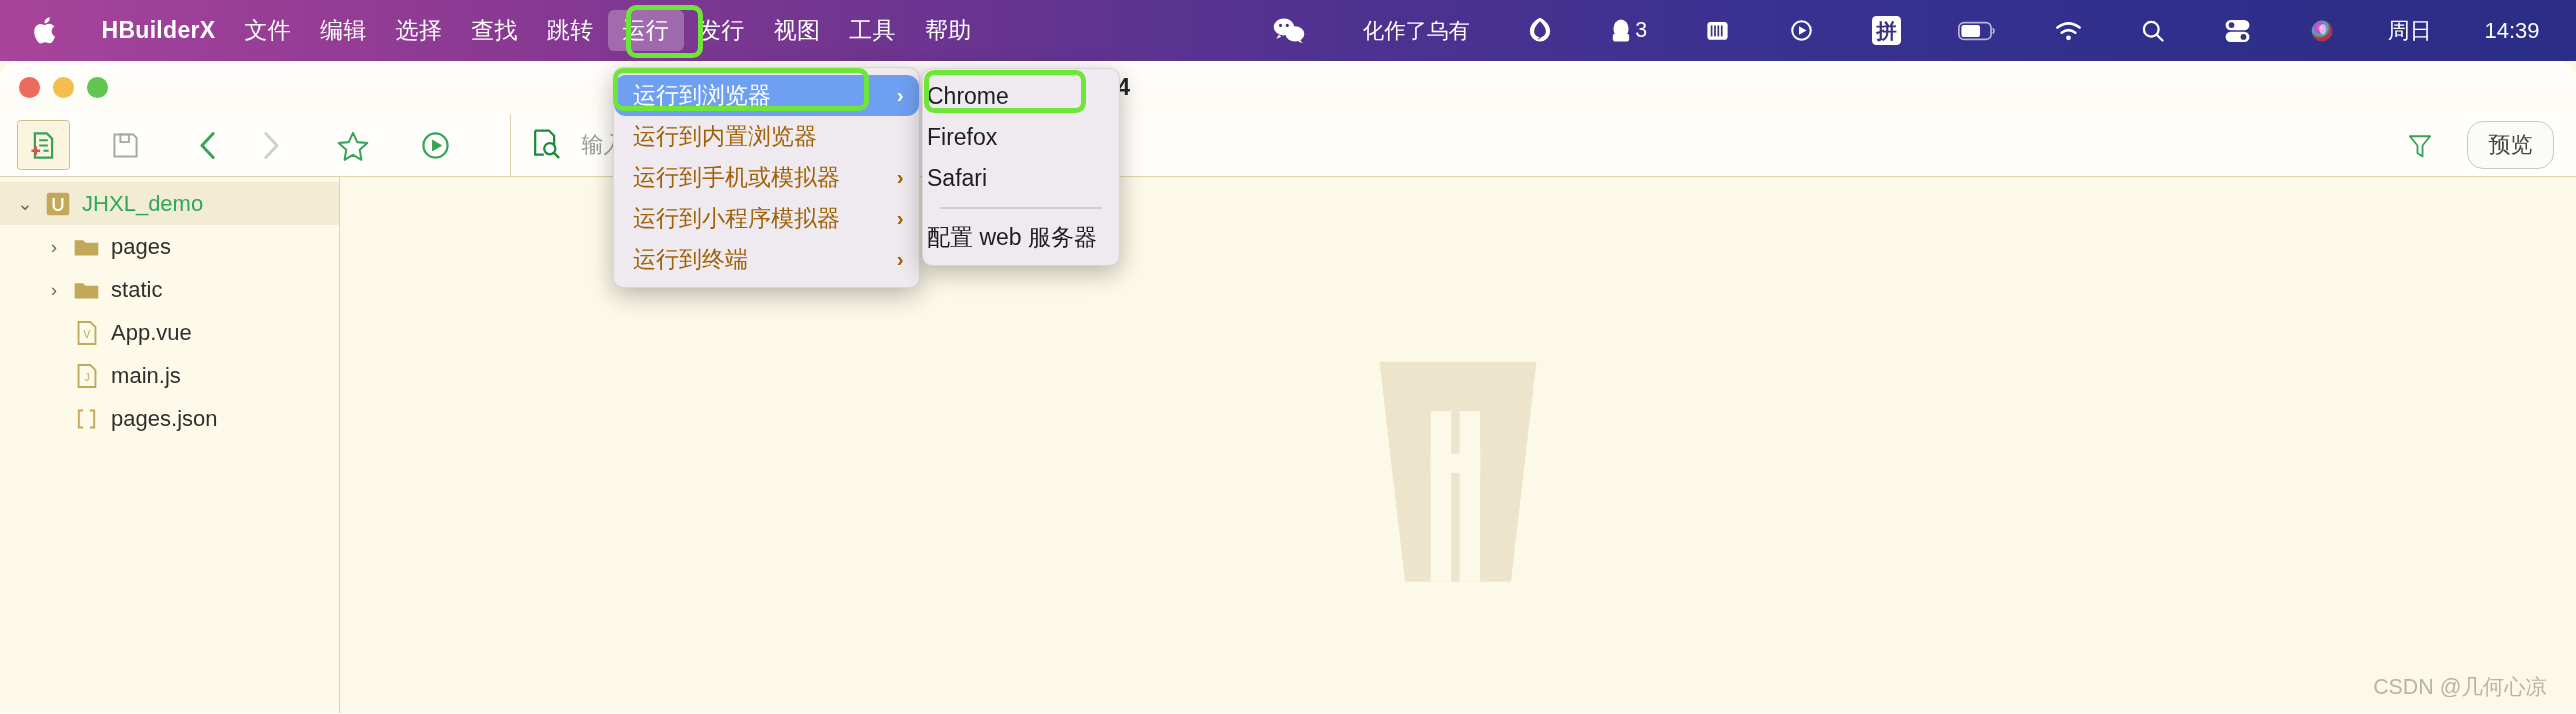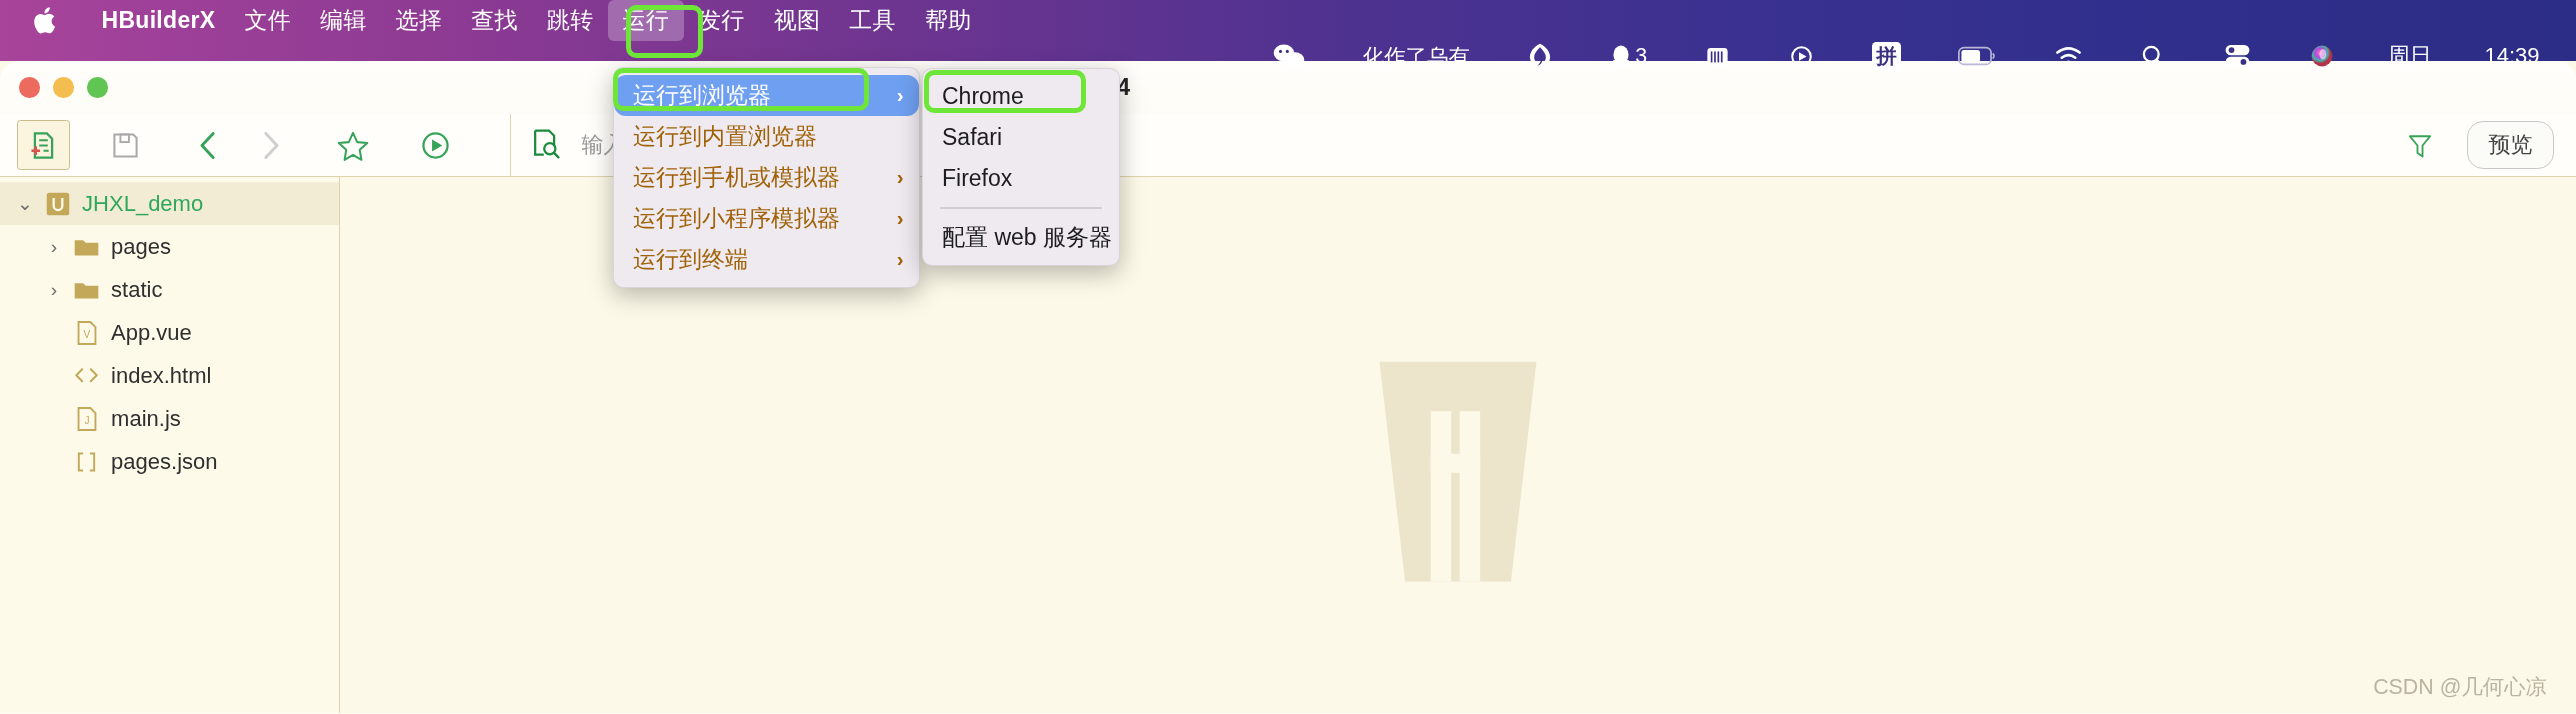--- a/index.html
+++ b/index.html
@@ -6,21 +6,21 @@
   html,body { width:2576px; height:714px; overflow:hidden; }
   body {
     font-family:"Liberation Sans","DejaVu Sans",sans-serif;
     background:#fdf9e8;
   }
 
   
   #menubar{
     position:absolute; left:0; top:0; width:2576px; height:61px;
     background:linear-gradient(90deg,#a8449a 0%,#9b3f98 8%,#8c3a93 18%,#6f3590 34%,#4f3290 52%,#3a3190 68%,#302f8c 84%,#2c2d86 100%);
-    display:flex; align-items:flex-start; color:#fff; z-index:60;flex-direction:column;
+    display:flex; align-items:flex-end; color:#fff; z-index:60;
   }
   #menubar-left{ display:flex; align-items:center; height:100%; }
   .apple-logo{ width:39px; margin:0 22px 0 26px; display:flex; align-items:center; justify-content:center; }
   .mi{
     font-size:23px; padding:5.1px 14.5px; white-space:nowrap;
     color:#ffffff; letter-spacing:0.3px; position:relative;
   }
   .mi.bold{ font-weight:bold; font-size:23px; }
   .mi.active{
     background:rgba(255,255,255,0.26); border-radius:6px;
@@ -136,21 +136,21 @@
 
   #menu-browser{
     position:absolute; left:922px; top:68px; width:198px;
     background:#eeeaf0; border-radius:10.2px;
     box-shadow:0 6.8px 24px rgba(0,0,0,0.28);
     padding:6.8px 0; z-index:160;
     border:0.9px solid rgba(0,0,0,0.09);
   }
   .dd2-item{
     display:flex; align-items:center; height:41px;
-    padding:0 19px; font-size:23px; color:#1d1d1d; white-space:nowrap;
+    padding:0 4px; font-size:23px; color:#1d1d1d; white-space:nowrap;
   }
 </style>
 </head>
 <body>
 
 <div id="menubar">
   <div id="menubar-left">
     <div class="apple-logo">
       <svg width="26" height="31" viewBox="0 0 24 28">
           <path fill="#fff" d="M17.2 14.7c0-3 2.4-4.4 2.5-4.5-1.4-2-3.5-2.3-4.3-2.3-1.8-.2-3.5 1.1-4.5 1.1-.9 0-2.4-1-3.9-1-2 0-3.9 1.2-4.9 3-2.1 3.6-.5 9 1.5 11.9 1 1.5 2.2 3.1 3.8 3 1.5-.1 2.1-1 3.9-1s2.3 1 3.9.9c1.6 0 2.6-1.5 3.6-2.9 1.1-1.7 1.6-3.3 1.6-3.4-.1 0-3.2-1.2-3.2-4.8zM14.3 5.6c.8-1 1.4-2.4 1.2-3.8-1.2.1-2.7.8-3.6 1.8-.8.9-1.5 2.3-1.3 3.7 1.4.1 2.8-.7 3.7-1.7z"></path>
@@ -375,30 +375,20 @@
         <div class="chev none">›</div>
         <div class="ficon">
           <svg width="22" height="26" viewBox="0 0 26 30" style="font-size:26px">
               <path d="M3 2 h14 l6 6 v20 h-20 z" fill="none" stroke="#c3a85a" stroke-width="2.2"></path>
               <text x="13" y="21" font-size="12" fill="#c3a85a" text-anchor="middle" font-family="Liberation Sans">V</text>
             </svg>
         </div>
         <div class="tree-label">App.vue</div>
       </div>
 
-      <div class="tree-row indent1">
-        <div class="chev none">›</div>
-        <div class="ficon">
-          <svg width="29" height="20.5" viewBox="0 0 34 24">
-              <polyline points="12,5 5,12 12,19" fill="none" stroke="#c3a85a" stroke-width="2.4" stroke-linecap="round" stroke-linejoin="round"></polyline>
-              <polyline points="22,5 29,12 22,19" fill="none" stroke="#c3a85a" stroke-width="2.4" stroke-linecap="round" stroke-linejoin="round"></polyline>
-            </svg>
-        </div>
-        <div class="tree-label">index.html</div>
-      </div>
 
       <div class="tree-row indent1">
         <div class="chev none">›</div>
         <div class="ficon">
           <svg width="22" height="26" viewBox="0 0 26 30" style="font-size:26px">
               <path d="M3 2 h14 l6 6 v20 h-20 z" fill="none" stroke="#c3a85a" stroke-width="2.2"></path>
               <text x="13" y="21" font-size="12" fill="#c3a85a" text-anchor="middle" font-family="Liberation Sans">J</text>
             </svg>
         </div>
         <div class="tree-label">main.js</div>
@@ -449,22 +439,22 @@
     <span class="dd-arrow">›</span>
   </div>
   <div class="dd-item">
     <span>运行到终端</span>
     <span class="dd-arrow">›</span>
   </div>
 </div>
 
 <div id="menu-browser">
   <div class="dd2-item">Chrome</div>
+  <div class="dd2-item">Firefox</div>
   <div class="dd2-item">Safari</div>
-  <div class="dd2-item">Firefox</div>
   <div class="dd-sep"></div>
   <div class="dd2-item">配置 web 服务器</div>
 </div>
 
 <div class="anno" style="left:626px; top:5.1px; width:77px; height:53px;"></div>
 <div class="anno" style="left:613px; top:68px; width:256px; height:43px;"></div>
 <div class="anno" style="left:924px; top:70px; width:162px; height:43px;"></div>
 
 
 </body></html>

